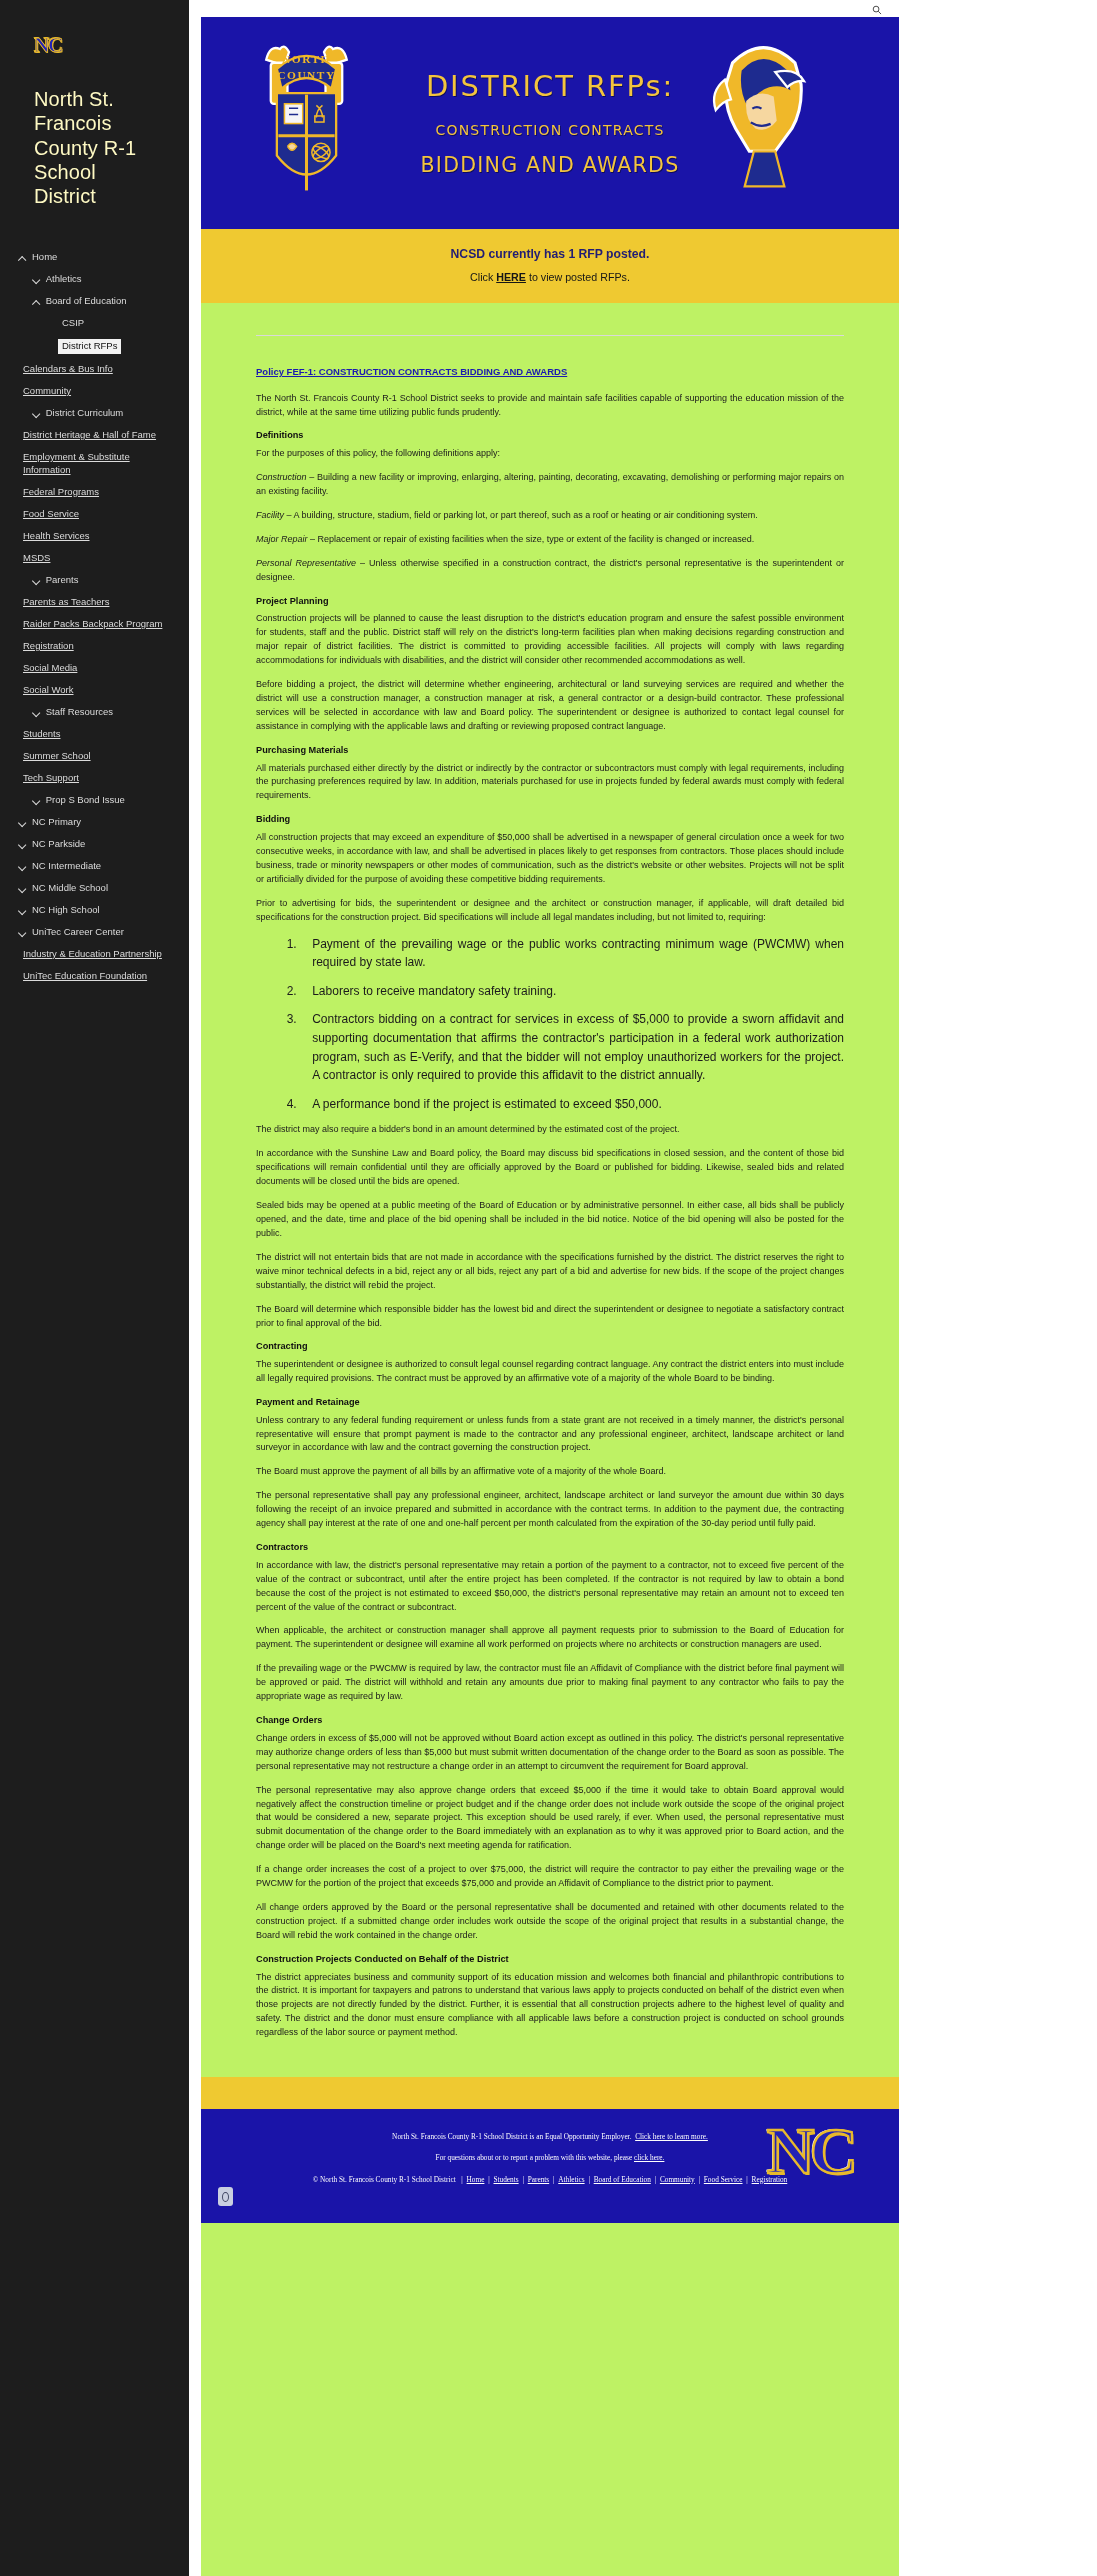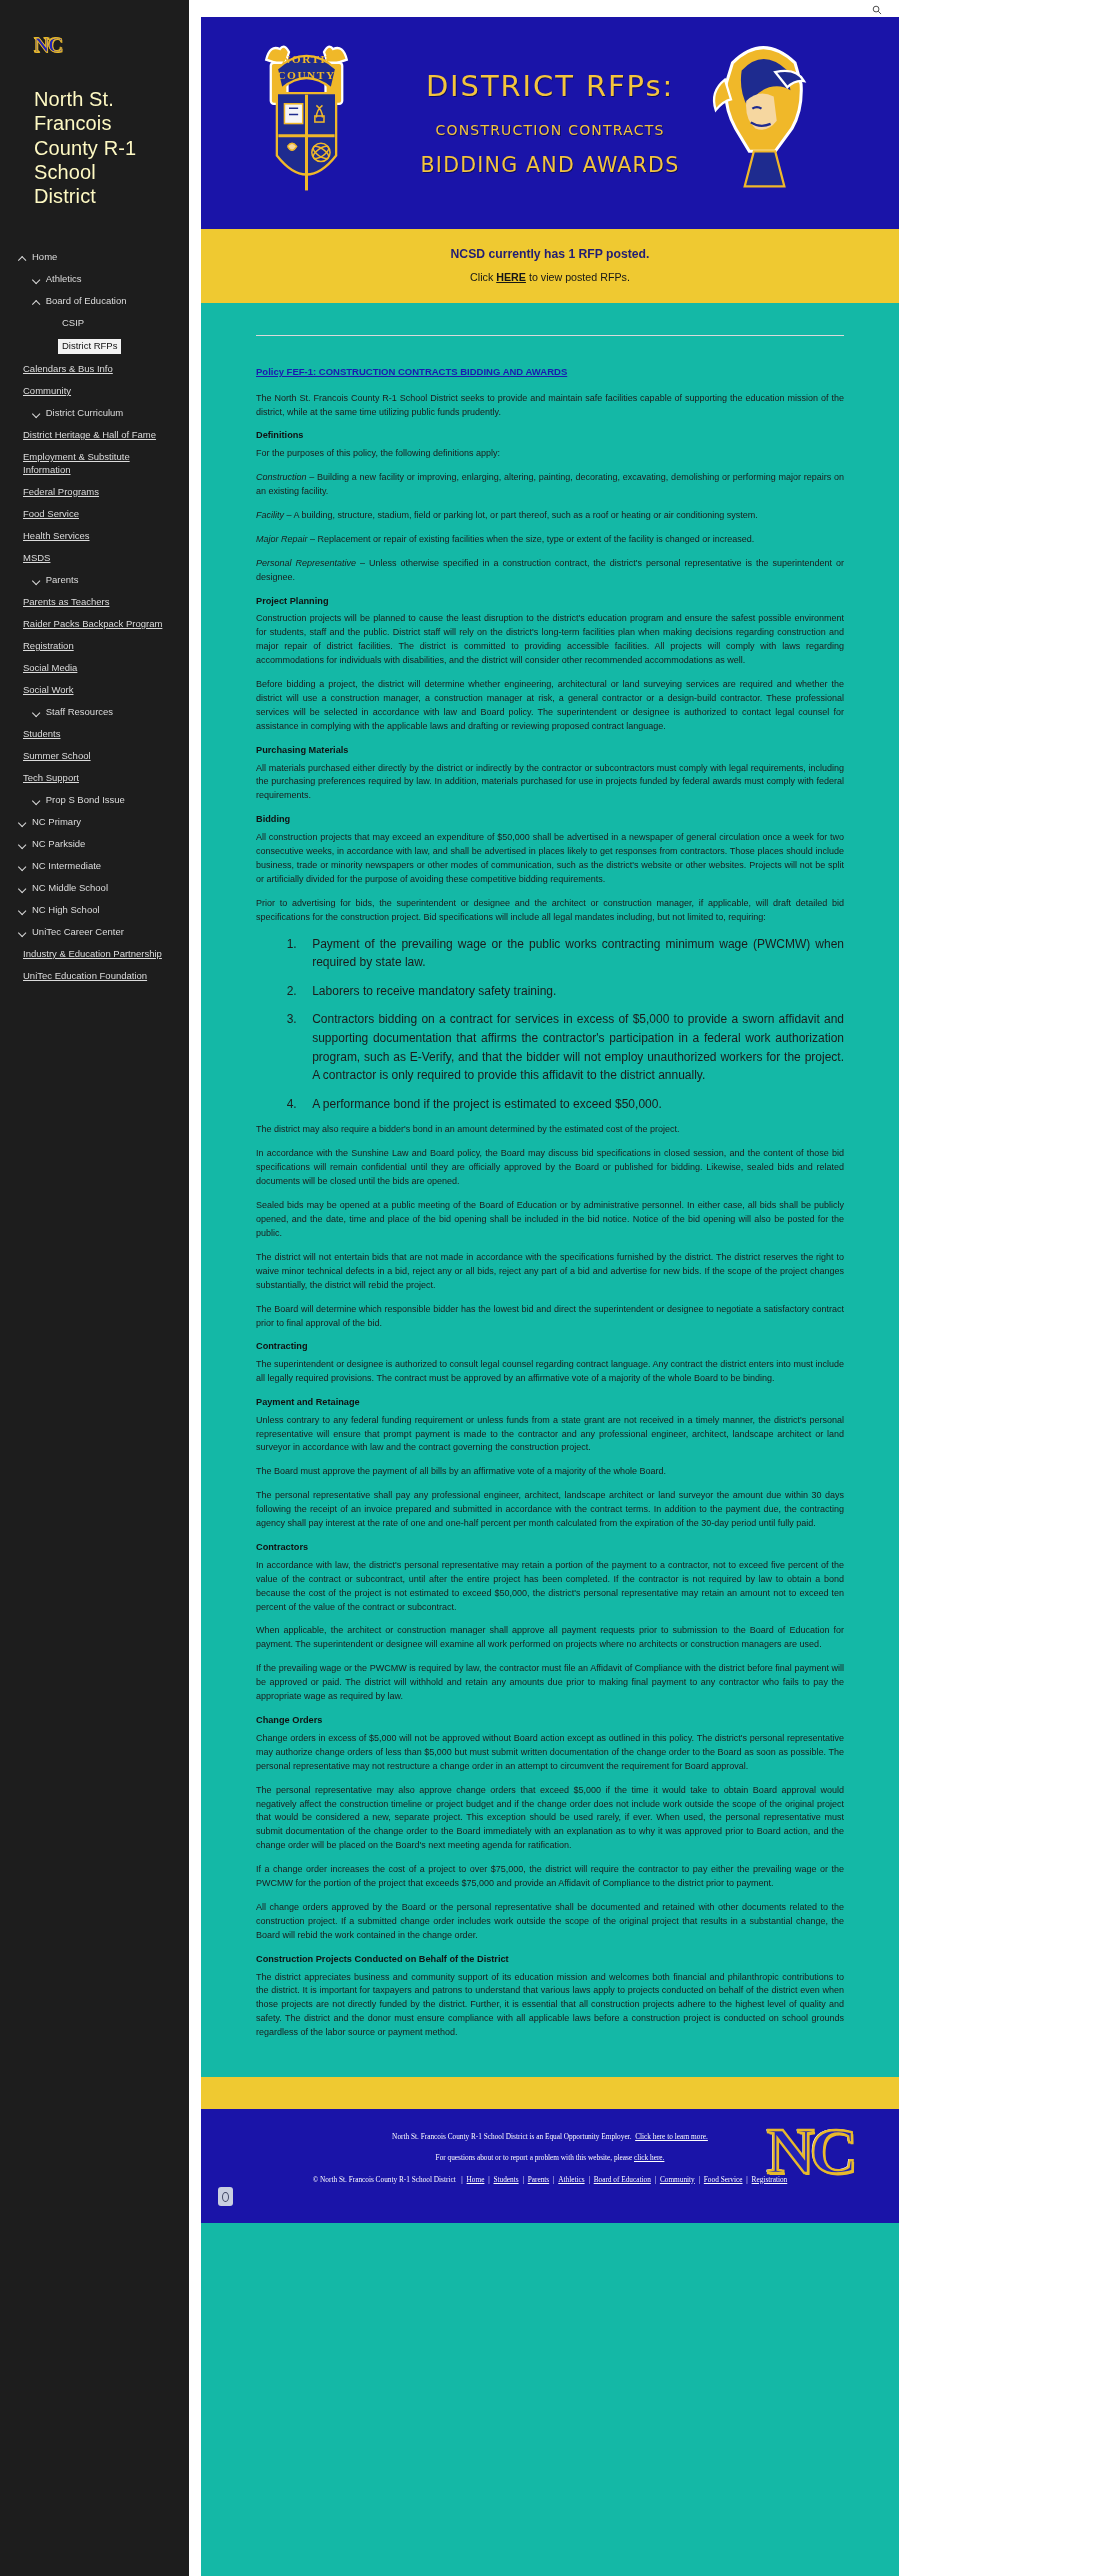--- a/index.html
+++ b/index.html
@@ -78,21 +78,21 @@
   }
   .chev.up::before { transform: rotate(-135deg); top: 3px; }
   .nav-item.active .lbl {
     background: #f2f2f2;
     color: #111;
     padding: 0.8px 3.8px;
     margin-left: -3.8px;
   }
 
   
-  .main { flex: 1 1 auto; width: 908px; position: relative; background:#14b8a6; }
+  .main { flex: 1 1 auto; width: 908px; position: relative; background:#bef264; }
 
   .searchbar {
     height: 17px;
     background: #fff;
     position: relative;
   }
   .search-icon {
     position: absolute;
     right: 17px; top: 4.6px;
     width: 10px; height: 10px;

